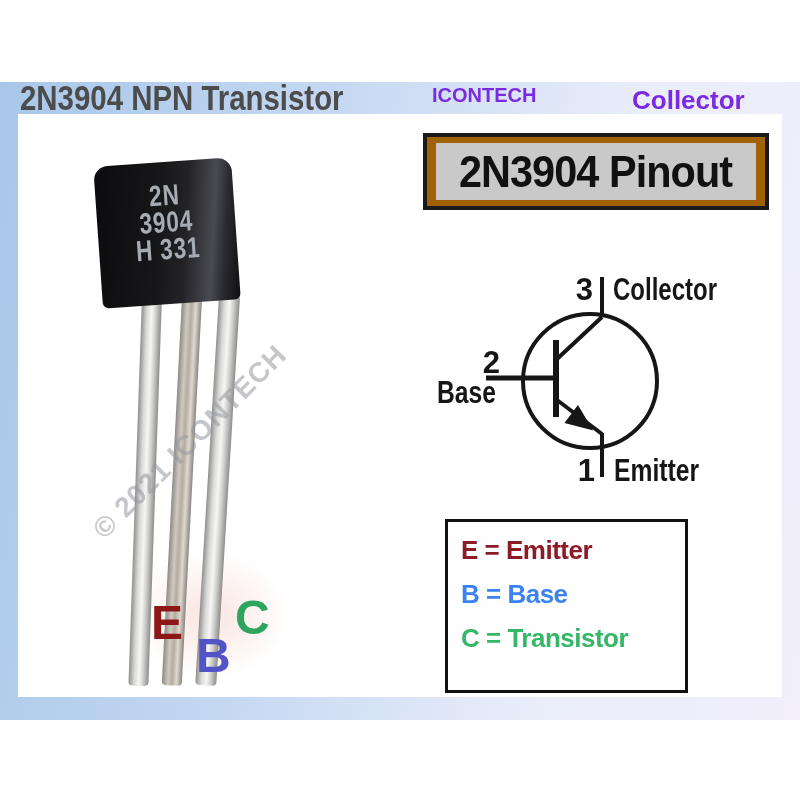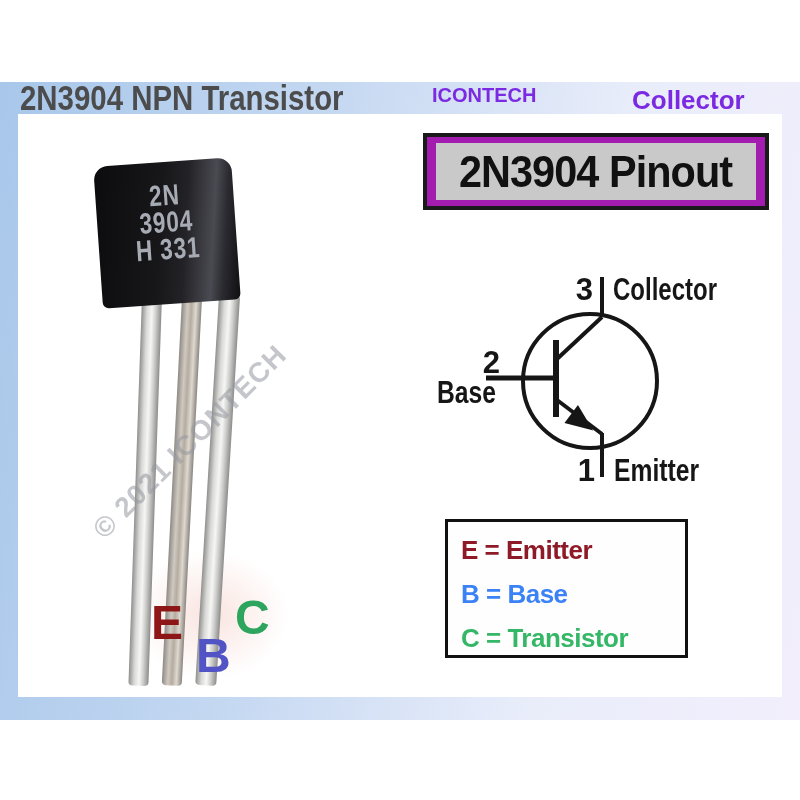--- a/index.html
+++ b/index.html
@@ -59,35 +59,35 @@
   }
   .leg-label{
     position:absolute;z-index:5;font-size:48px;font-weight:800;line-height:1;
   }
   .leg-label.e{left:151px;top:599px;}
   .leg-label.b{left:196px;top:632px;}
   .leg-label.c{left:235px;top:594px;}
   
   .pinout-box{
     position:absolute;left:423px;top:133px;width:346px;height:77px;box-sizing:border-box;
-    border:4px solid #1a1a1a;background:#a21caf;padding:6px 9px;z-index:2;
+    border:4px solid #1a1a1a;background:#a16207;padding:6px 9px;z-index:2;
   }
   .pinout-inner{
     width:100%;height:100%;background:#c9c9c9;display:flex;align-items:center;justify-content:center;
   }
   .pinout-inner span{
     font-size:45px;font-weight:800;color:#111111;letter-spacing:-1px;line-height:1;
     transform:scaleX(0.92);white-space:nowrap;
   }
   
   .schematic{position:absolute;left:430px;top:263px;width:340px;height:230px;z-index:2;}
   .schematic text{font-family:"Liberation Sans",sans-serif;font-weight:600;fill:#161616;}
   
   .legend-box{
-    position:absolute;left:445px;top:519px;width:243px;height:139px;box-sizing:border-box;
+    position:absolute;left:445px;top:519px;width:243px;height:174px;box-sizing:border-box;
     border:3px solid #111111;background:#fffefe;padding:6px 0 0 13px;z-index:2;
   }
   .legend-line{
     font-size:26px;font-weight:800;line-height:44px;letter-spacing:-0.5px;white-space:nowrap;
   }
 </style>
 </head>
 <body>
 
 <div class="canvas">

